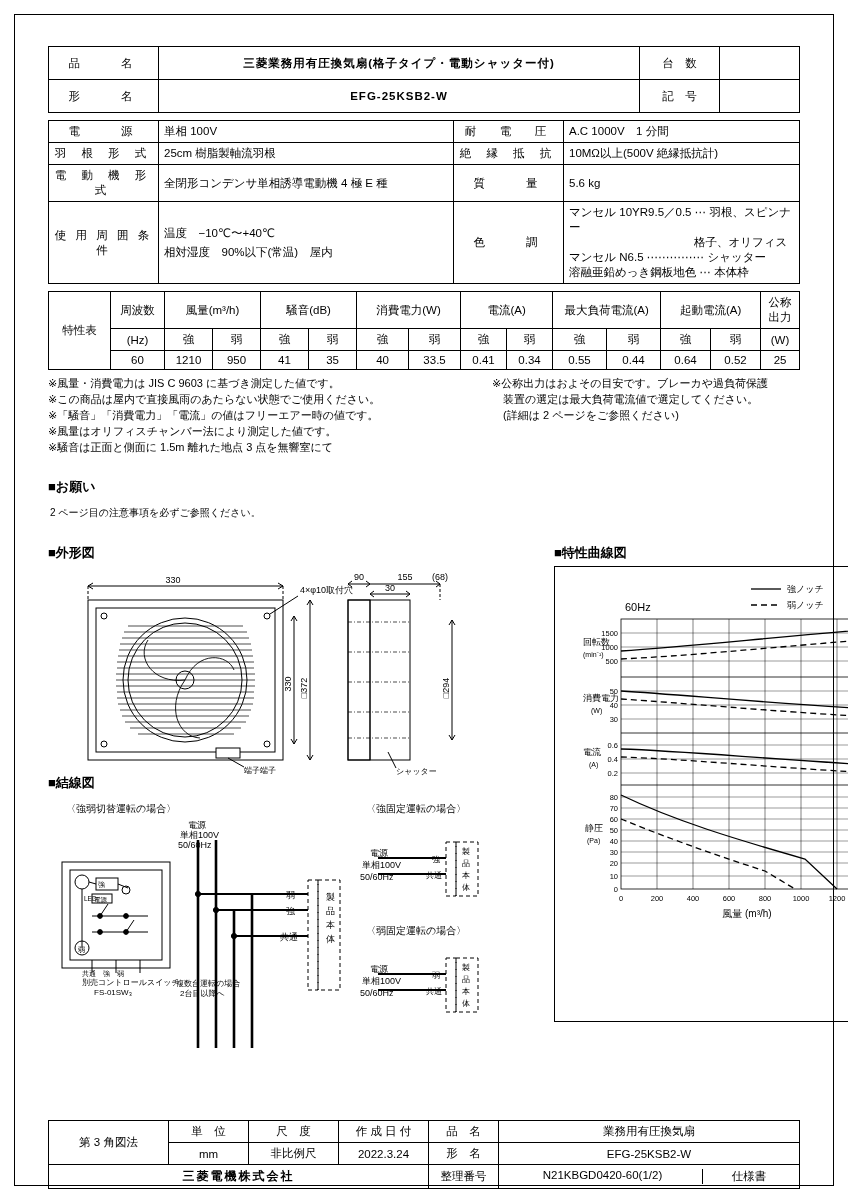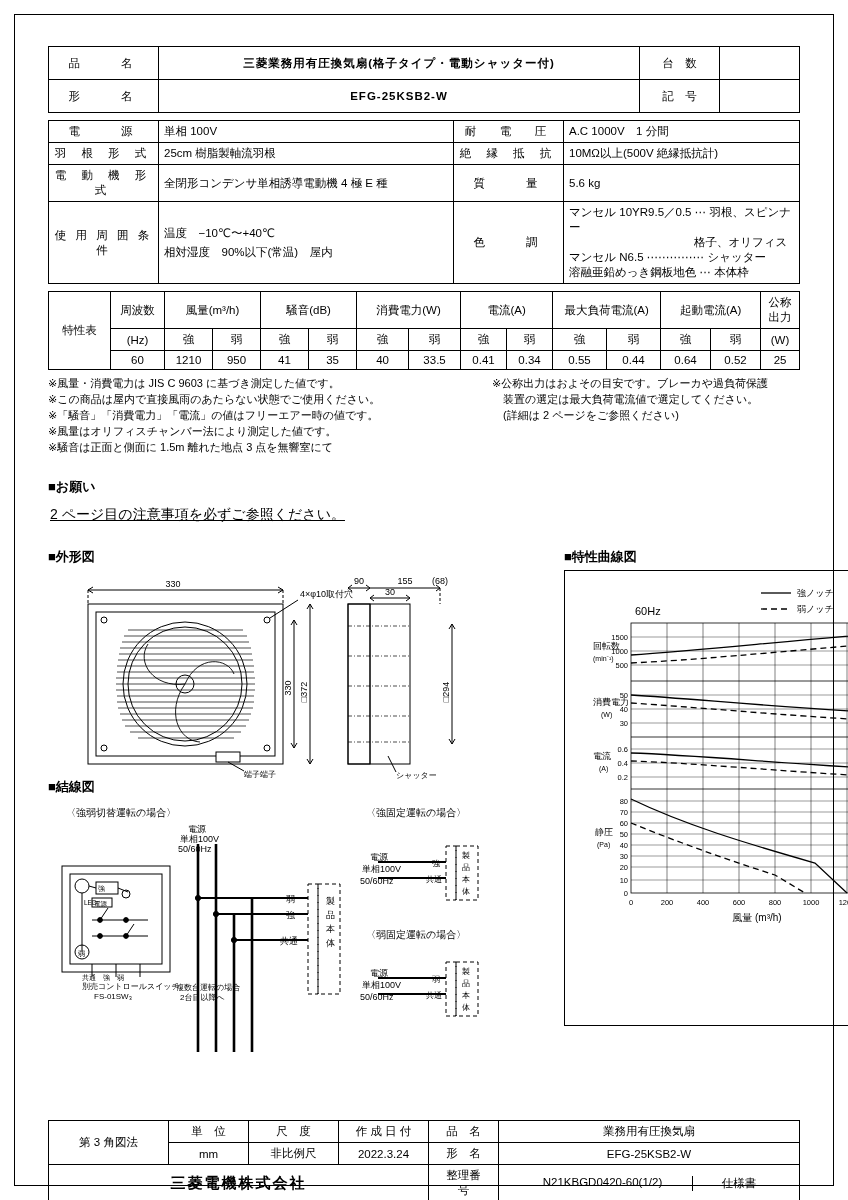--- a/index.html
+++ b/index.html
@@ -16,25 +16,25 @@
   .big{font-size:15px;font-weight:bold;text-align:center;letter-spacing:1px;}
   .title-row td{height:26px;}
   .small{font-size:10.5px;}
   .xs{font-size:9.5px;}
   .notes{font-size:11px;line-height:1.45;}
   .notes div{white-space:nowrap;}
   .twocol{display:flex;gap:14px;margin-top:6px;}
   .twocol .c1{flex:0 0 430px;}
   .twocol .c2{flex:1;}
   .sec-mark{font-size:13px;font-weight:bold;}
-  .req{font-size:14px;margin:4px 0 0 2px;text-decoration:underline;}
+  .req{font-size:10px;margin:4px 0 0 2px;}
   .drawings{position:relative;margin-top:8px;}
   .curvebox{border:1.2px solid #000;box-sizing:border-box;}
   .footer{position:absolute;left:0;right:0;bottom:0;}
-  .foot td{border:1px solid #000;font-size:11.5px;text-align:center;padding:3px 14px;}
+  .foot td{border:1px solid #000;font-size:11.5px;text-align:center;padding:3px 4px;}
   svg{display:block;}
 </style>
 </head>
 <body>
 
 <div class="page">
   <div class="frame"></div>
   <div class="inner">
 
     <table class="t" style="margin-top:6px;">
@@ -180,21 +180,21 @@
         <div>※公称出力はおよその目安です。ブレーカや過負荷保護</div>
         <div>　装置の選定は最大負荷電流値で選定してください。</div>
         <div>　(詳細は 2 ページをご参照ください)</div>
       </div>
     </div>
 
     <div class="sec-mark" style="margin-top:22px;">■お願い</div>
     <div class="req" style="margin-top:10px;">2 ページ目の注意事項を必ずご参照ください。</div>
 
     <div class="drawings" style="margin-top:24px;">
-      <div style="display:flex;gap:28px;">
+      <div style="display:flex;gap:18px;">
 
         <div style="flex:0 0 440px;">
           <div class="sec-mark">■外形図</div>
           <svg width="440" height="215" viewBox="0 0 440 215">
             <g stroke="#000" fill="none" stroke-width="1">
 
               <rect x="40" y="38" width="195" height="160"></rect>
               <rect x="48" y="46" width="179" height="144"></rect>
 
               <circle cx="137" cy="118" r="62" stroke-width="1"></circle>
@@ -544,21 +544,21 @@
           <td rowspan="1">業務用有圧換気扇</td>
         </tr>
         <tr>
           <td>mm</td>
           <td>非比例尺</td>
           <td>2022.3.24</td>
           <td>形　名</td>
           <td>EFG-25KSB2-W</td>
         </tr>
         <tr>
-          <td colspan="4" class="bold" style="font-size:15px;letter-spacing:2px;">三菱電機株式会社</td>
+          <td colspan="4" class="bold" style="font-size:12px;letter-spacing:2px;">三菱電機株式会社</td>
           <td>整理番号</td>
           <td>
             <div style="display:flex;">
               <div style="flex:1;border-right:1px solid #000;">N21KBGD0420-60(1/2)</div>
               <div style="flex:0 0 92px;">仕様書</div>
             </div>
           </td>
         </tr>
       </tbody>
         </table>

